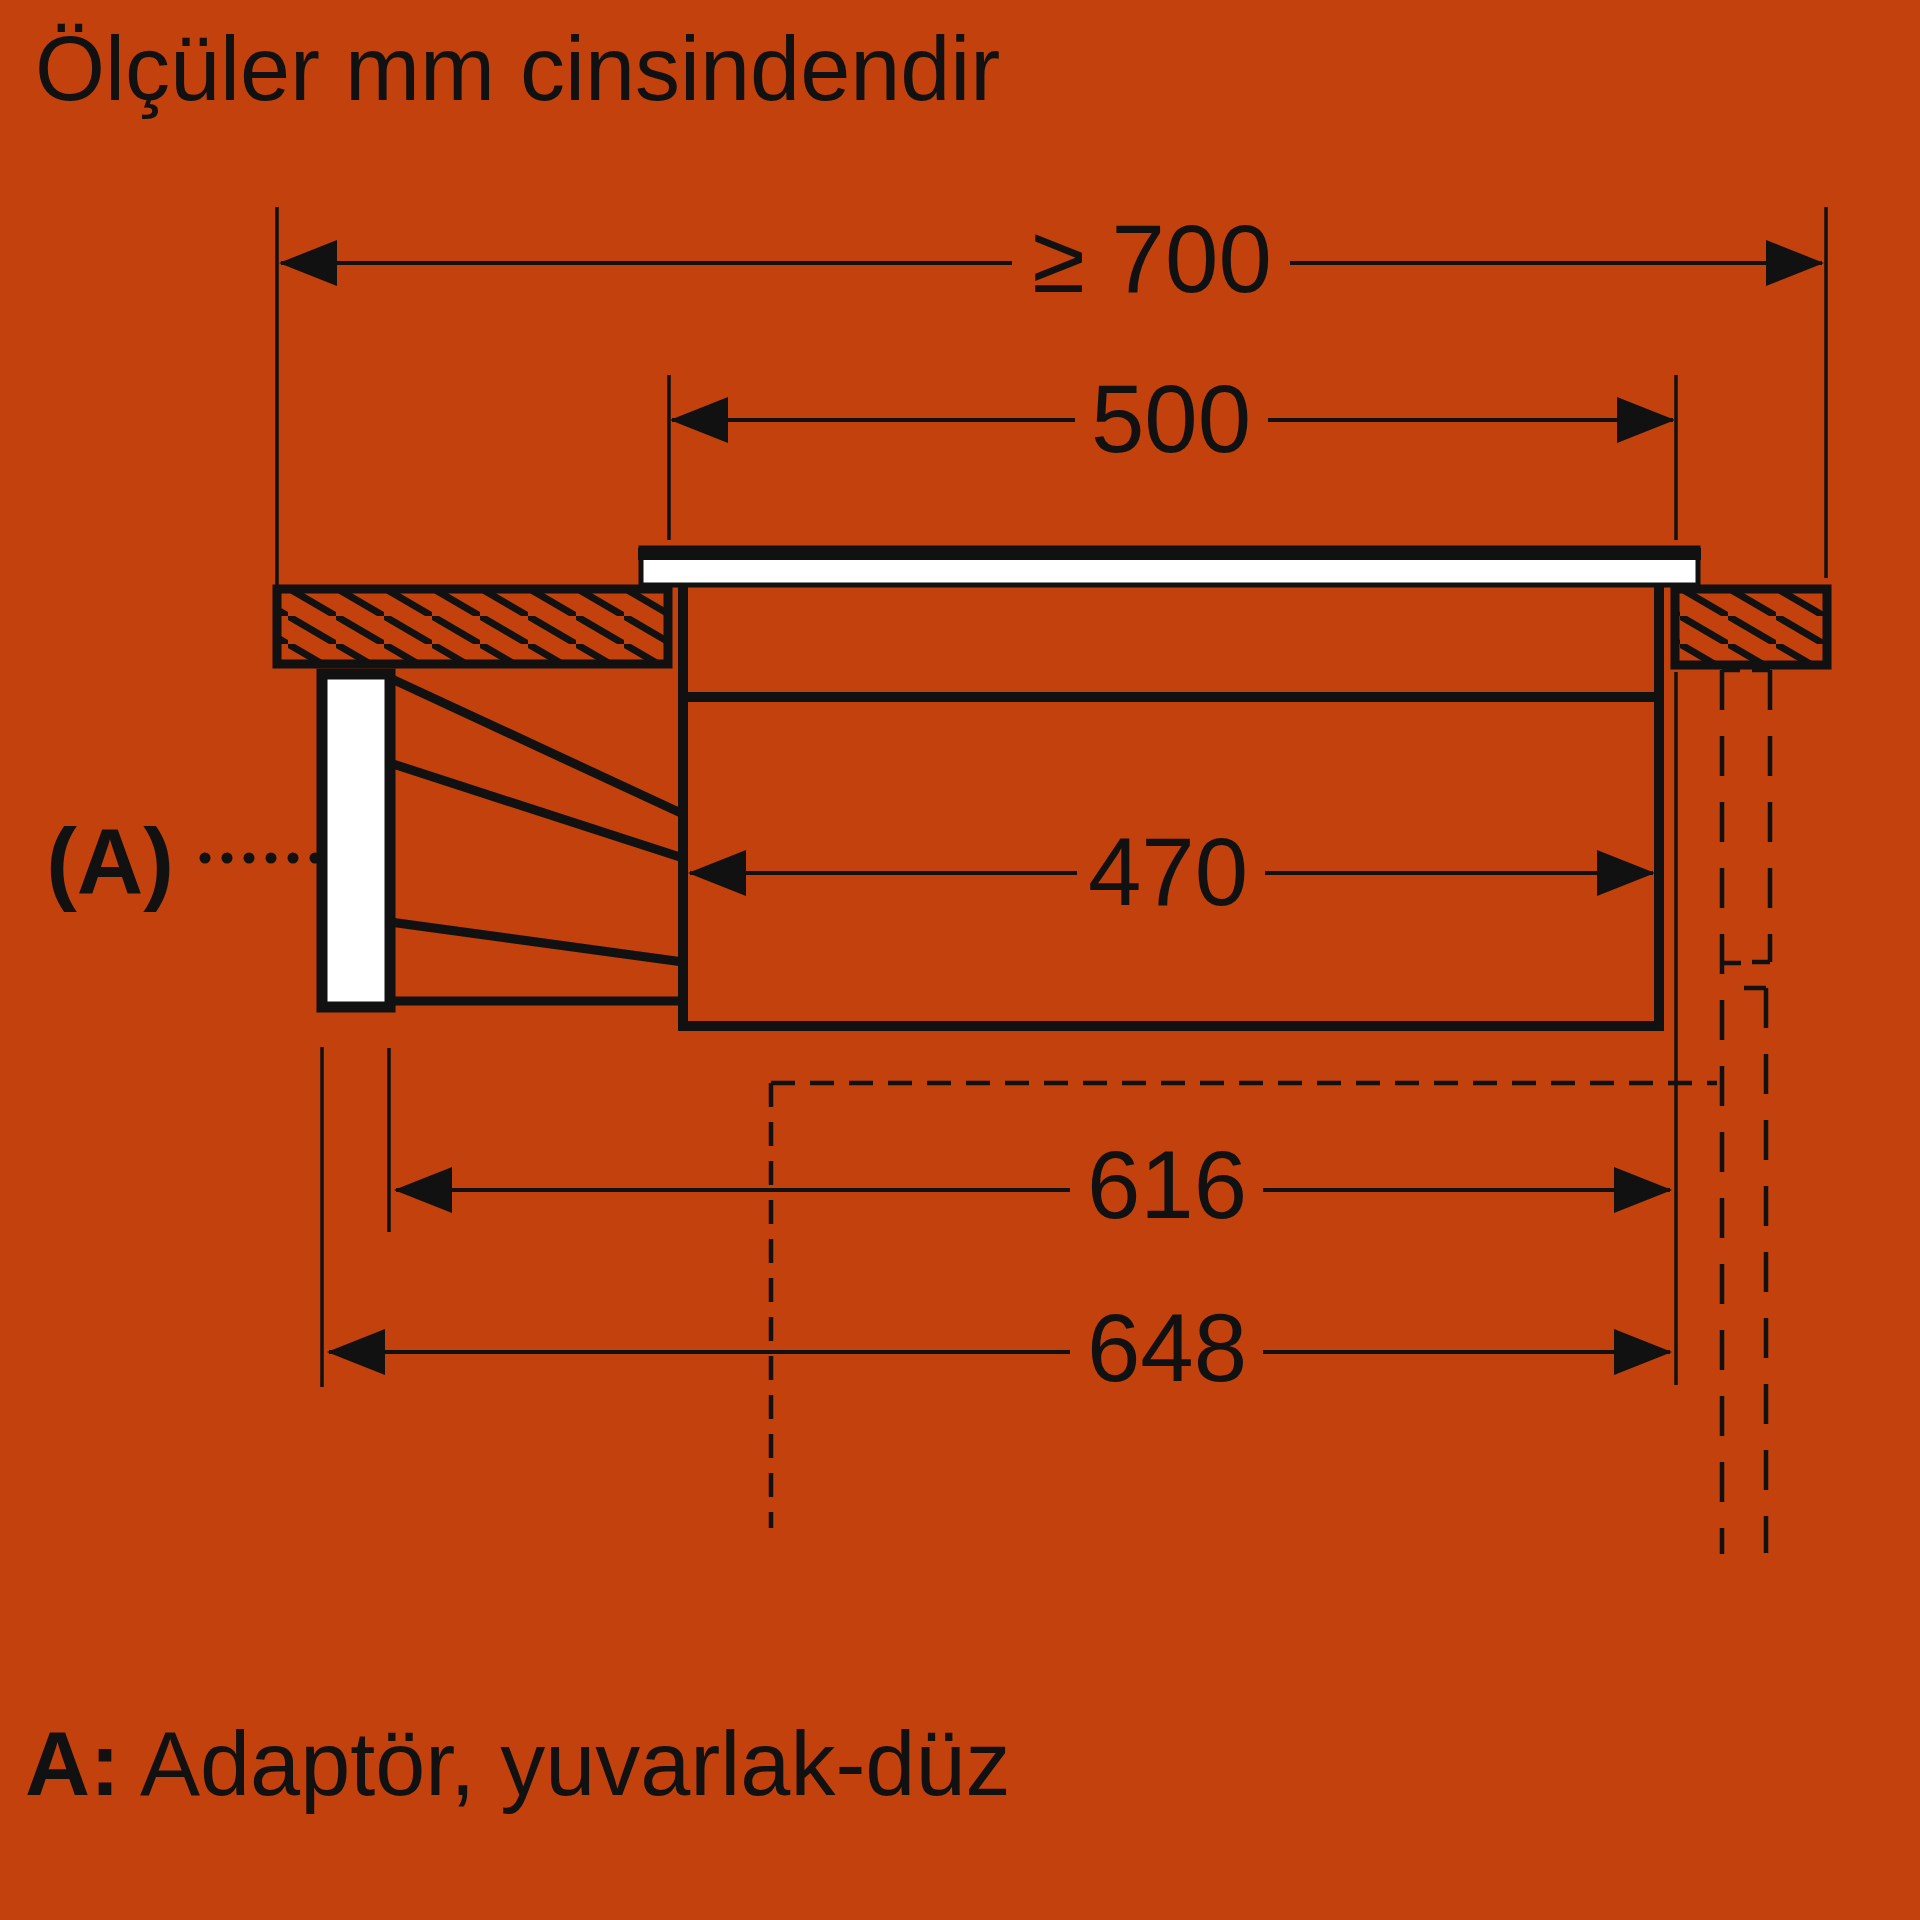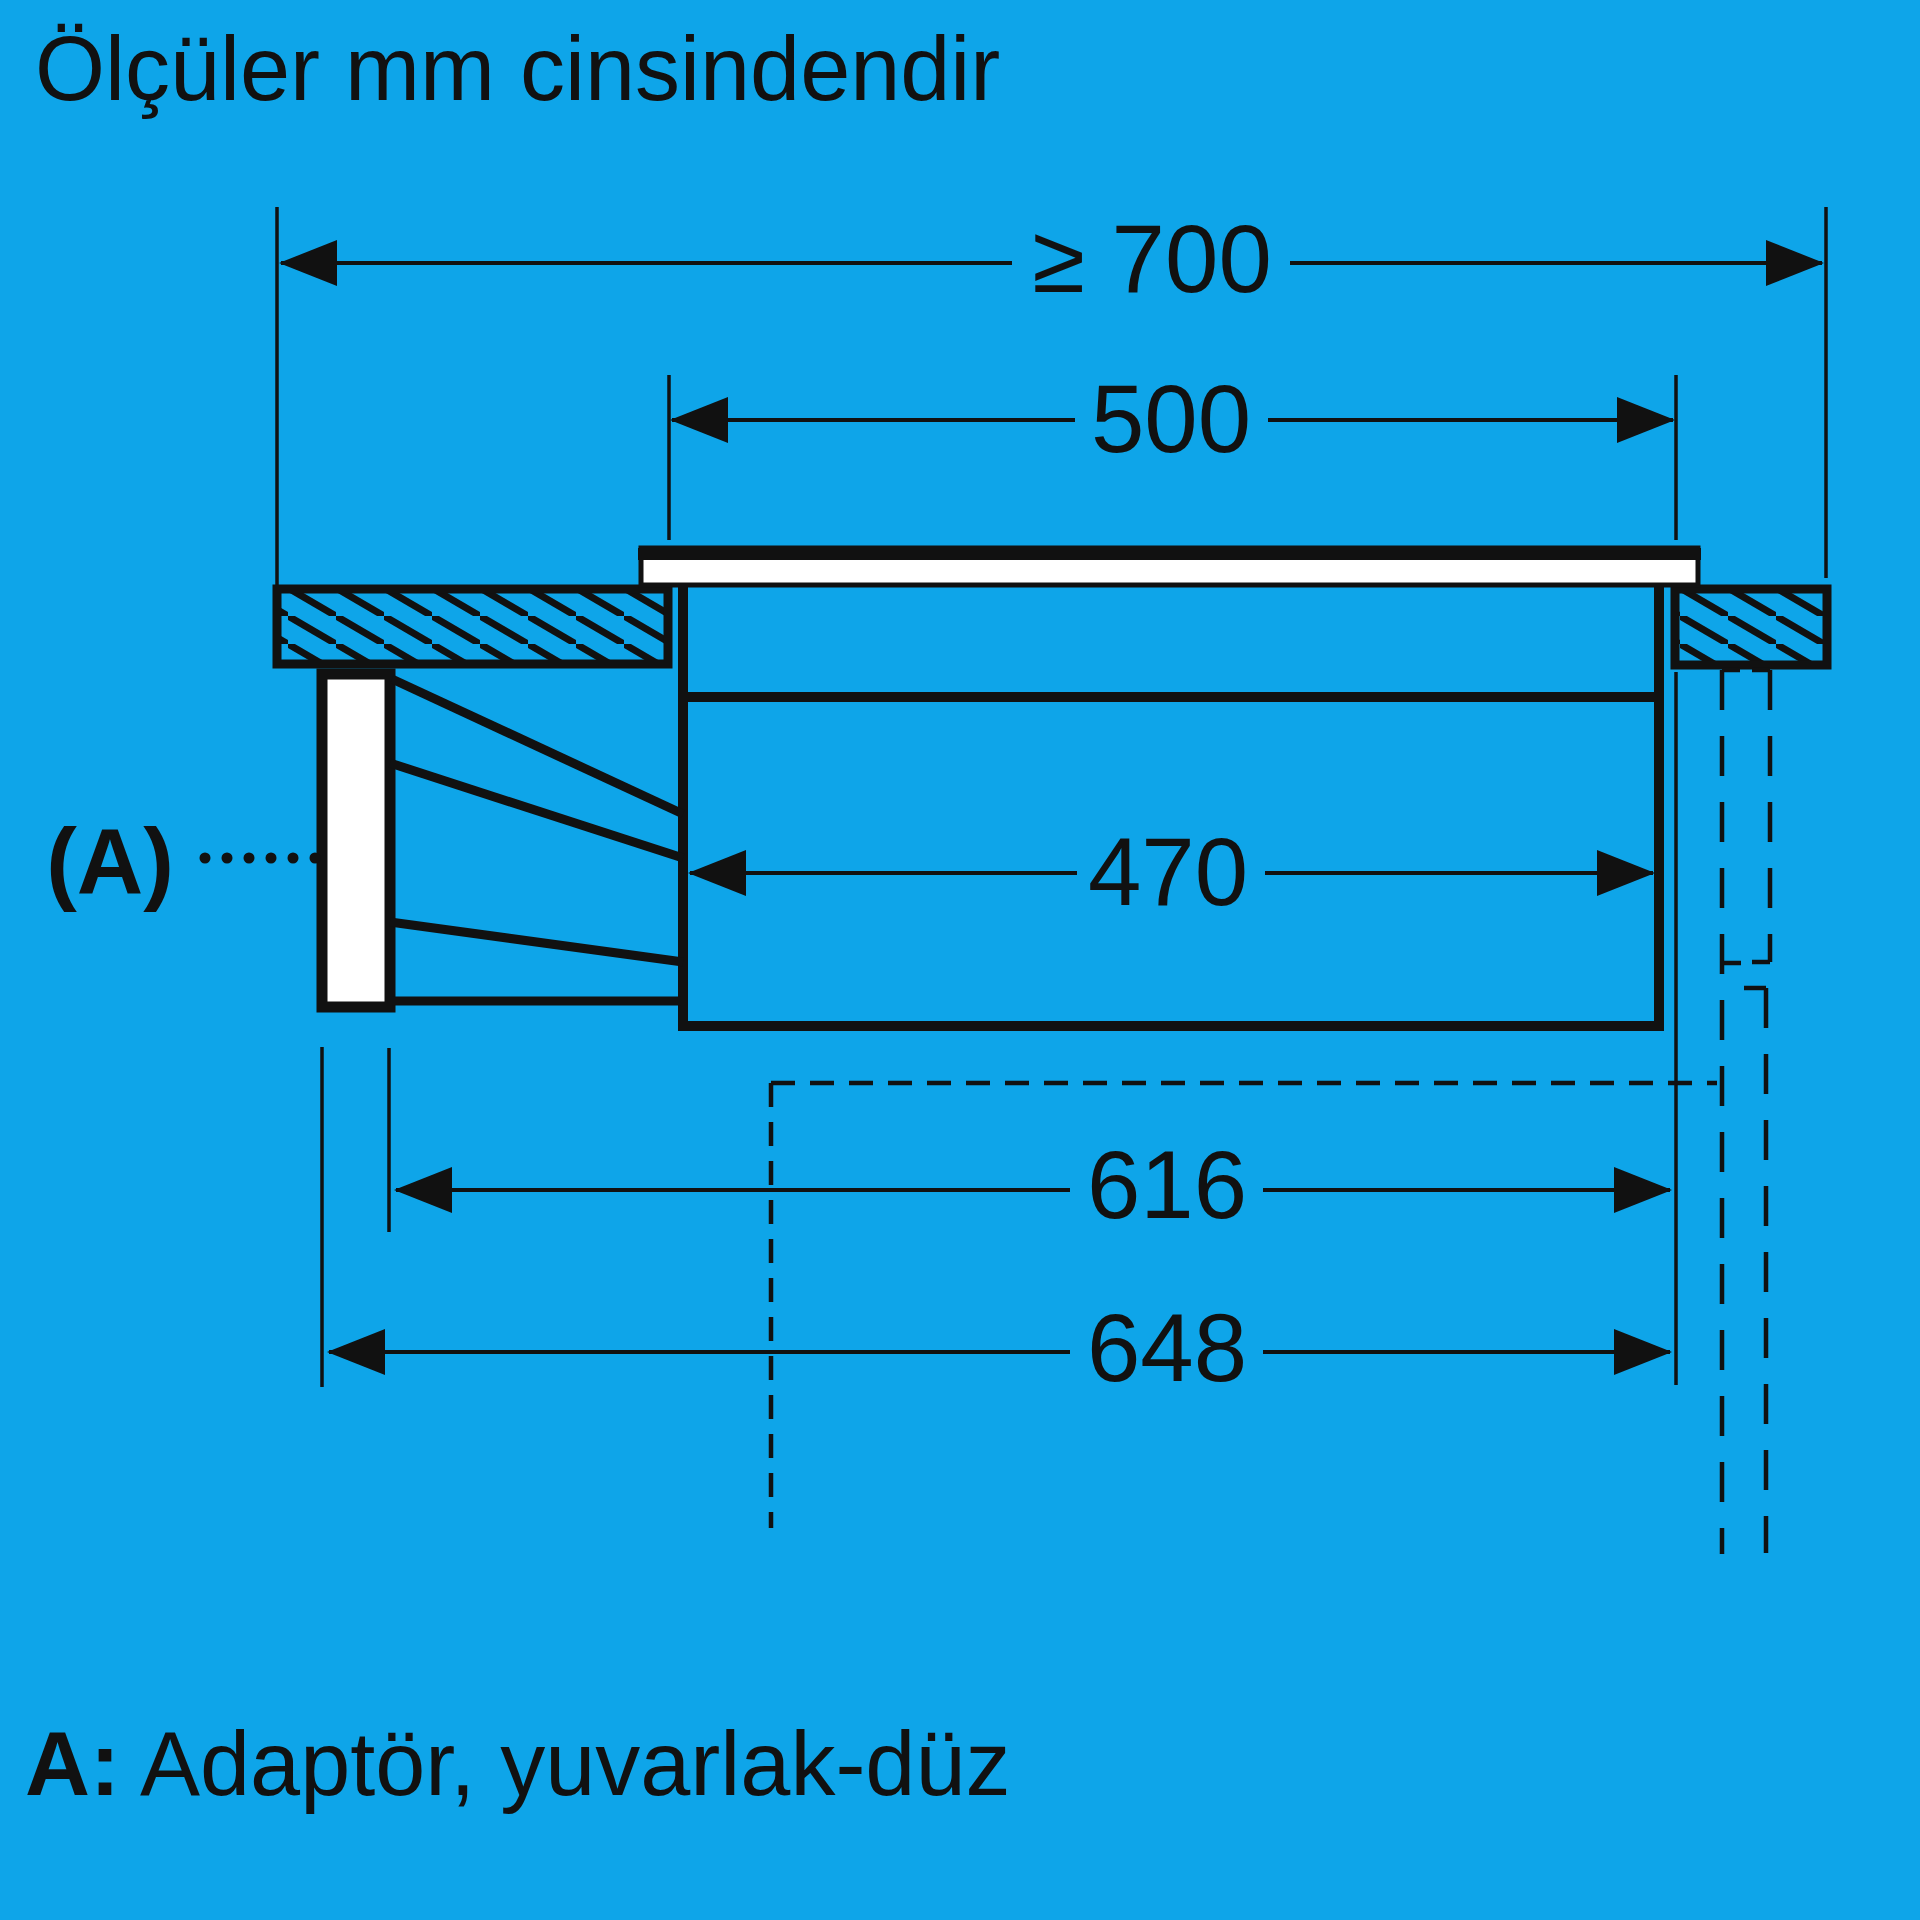--- a/index.html
+++ b/index.html
@@ -6,21 +6,21 @@
     margin: 0;
     padding: 0;
     background: #ffffff;
     width: 1920px;
     height: 1920px;
   }
   #stage {
     position: relative;
     width: 1920px;
     height: 1920px;
-    background: #0ea5e9;
+    background: #c2410c;
     overflow: hidden;
     text-decoration: underline;
   }
   svg { display: block; }
   text {
     font-family: "Liberation Sans", "DejaVu Sans", sans-serif;
     fill: #111111;
   }
   .title-text   { font-size: 90px; }
   .dim-text     { font-size: 96px; }

